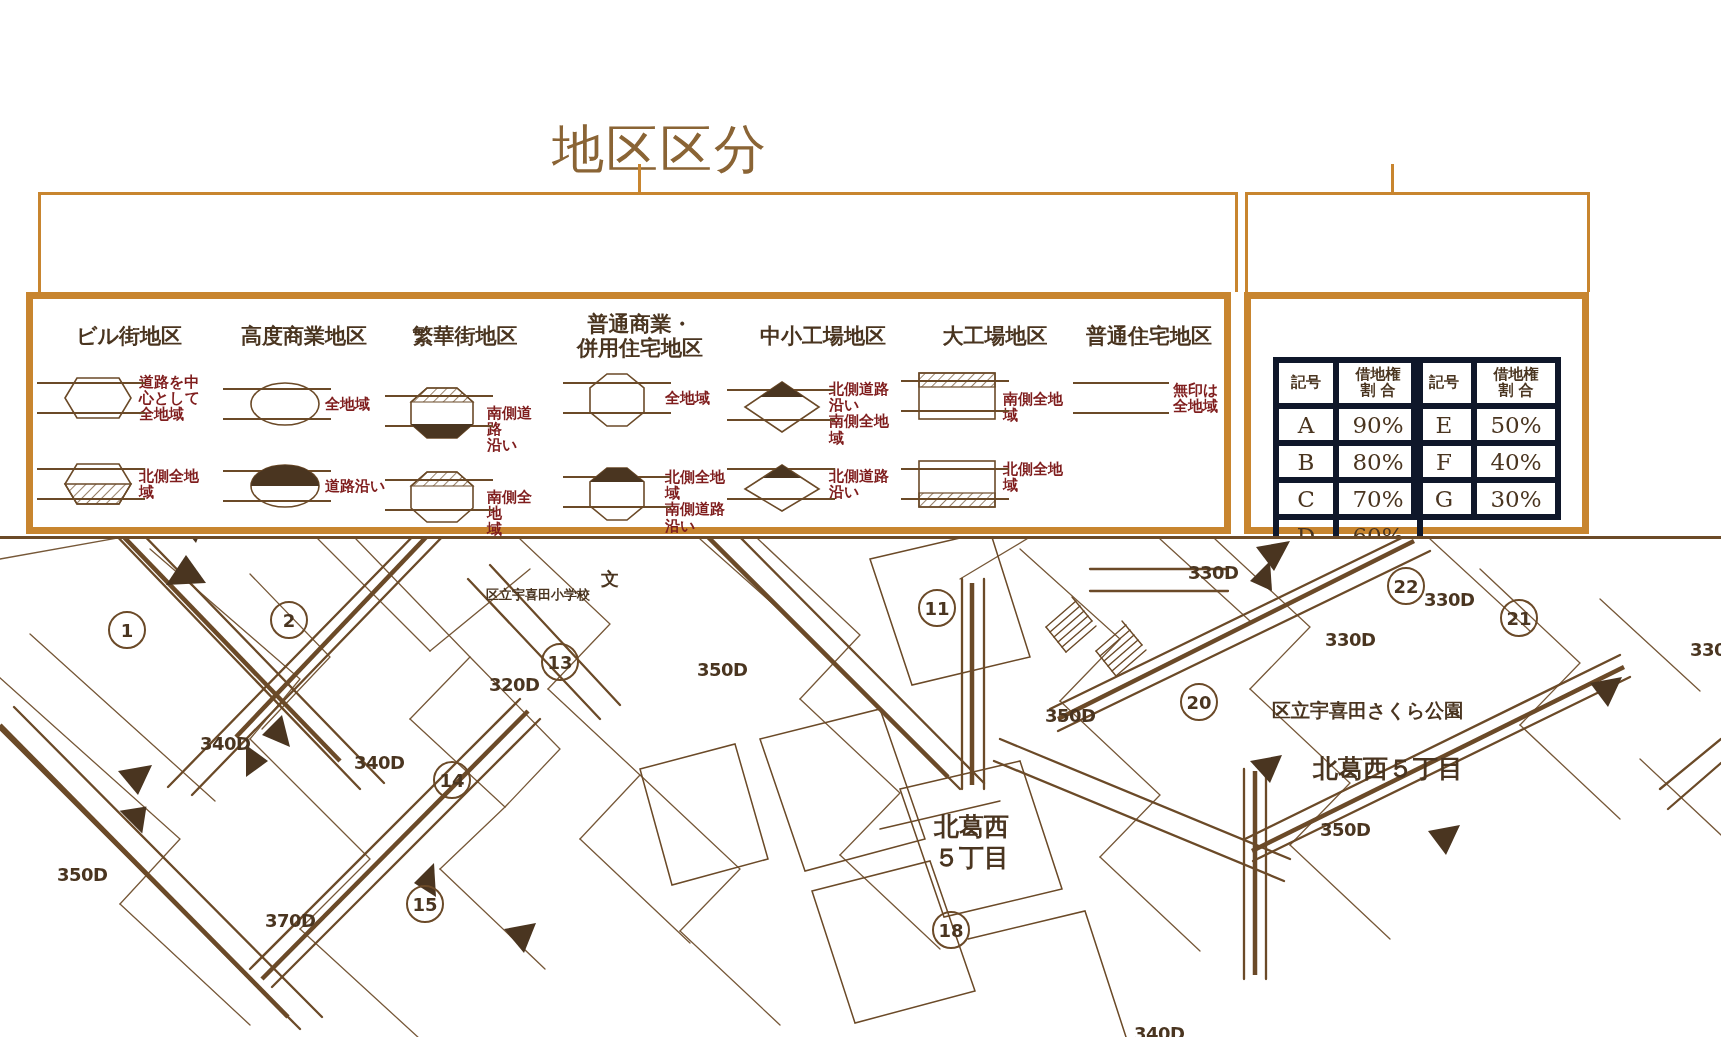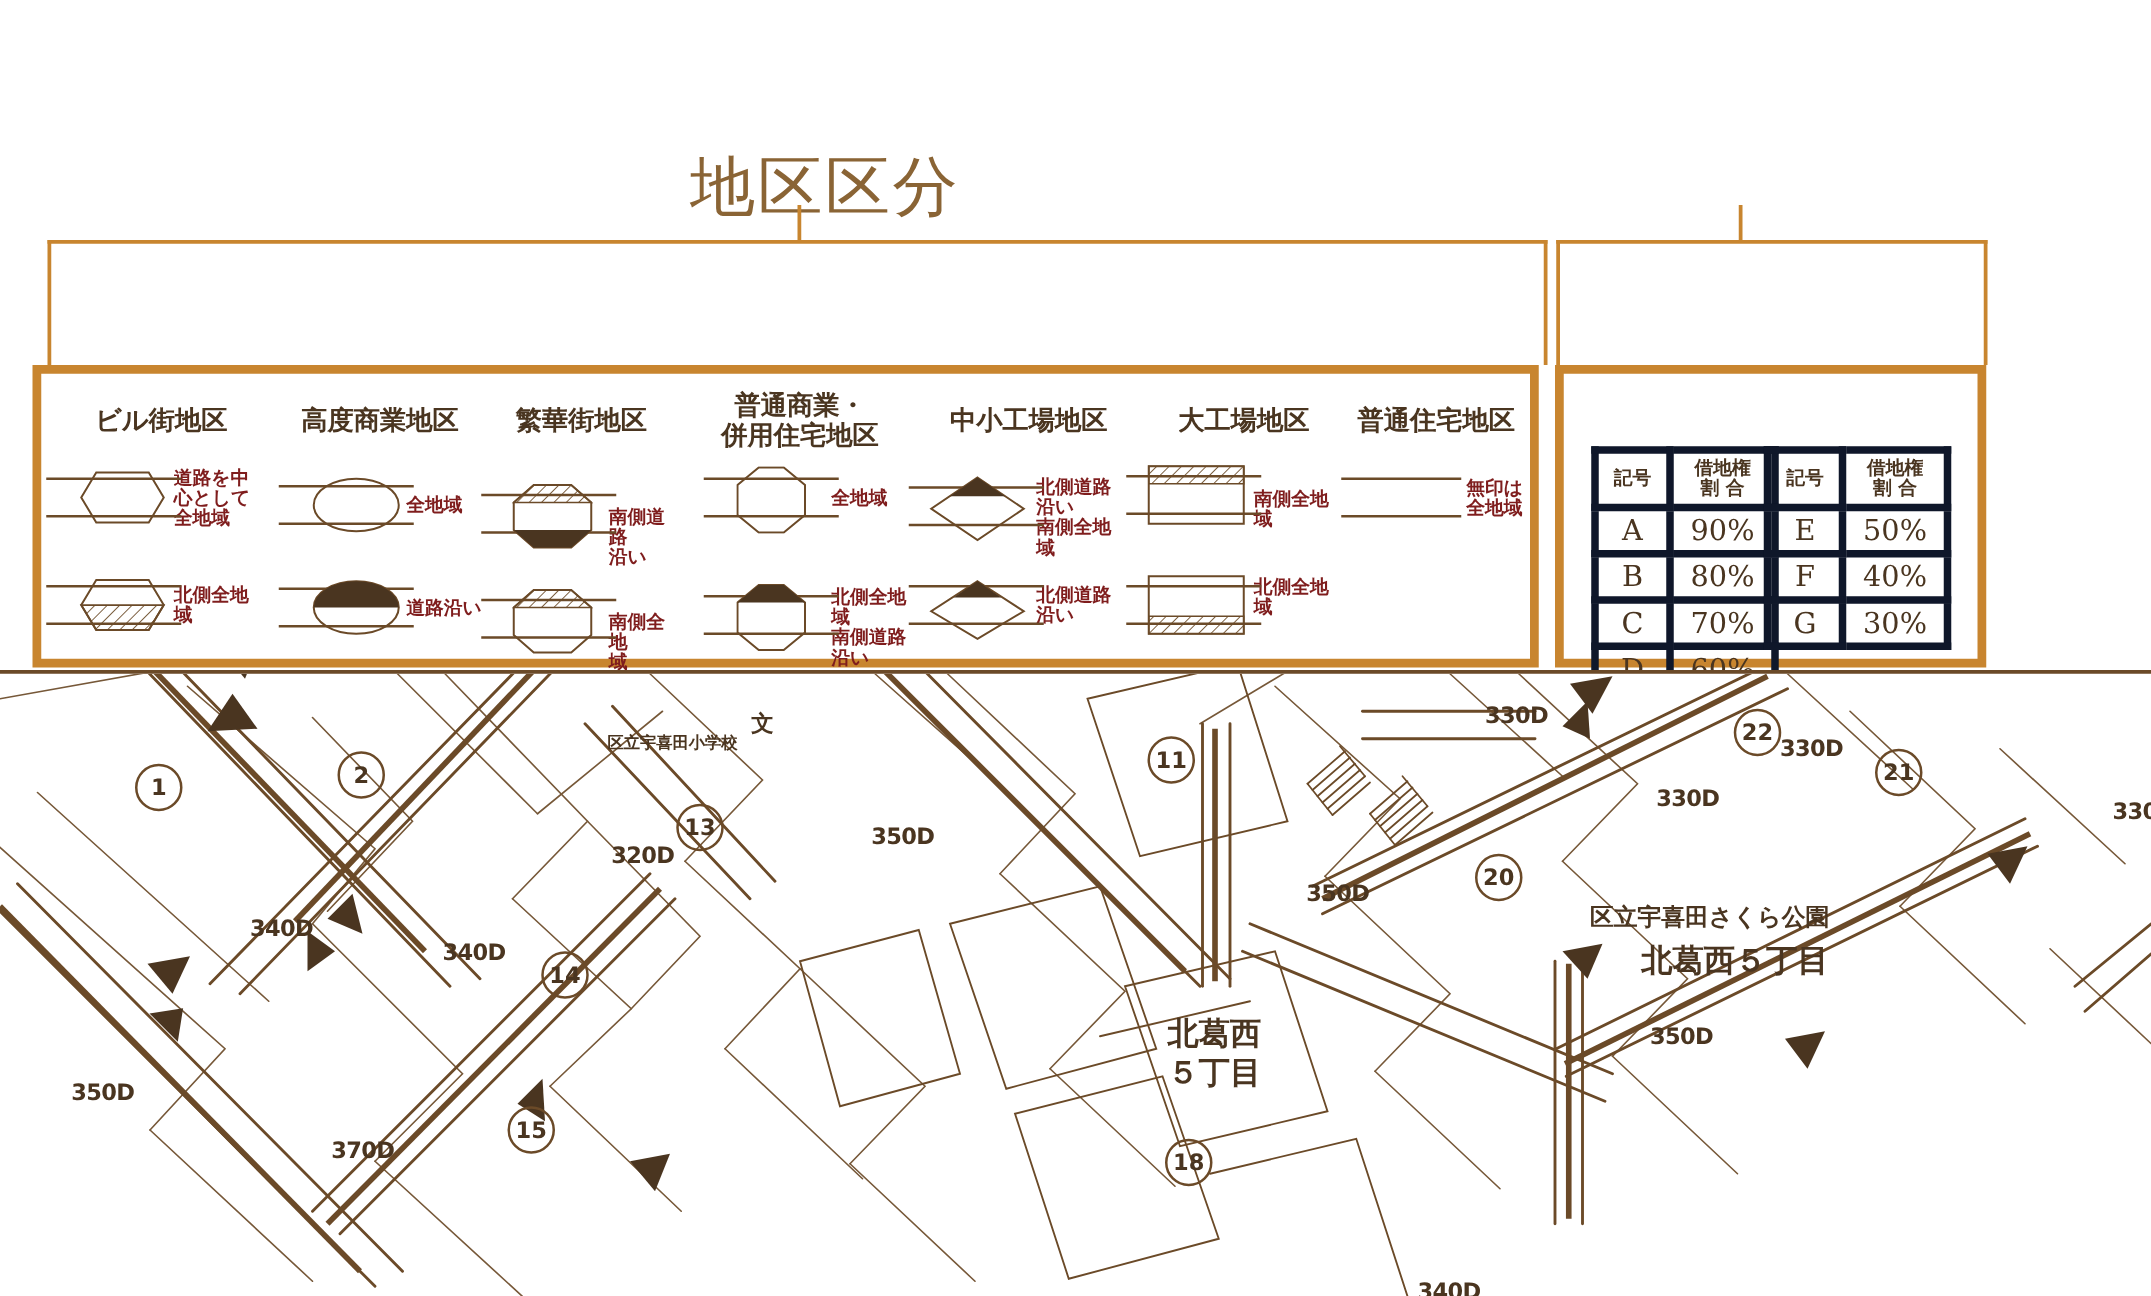--- a/index.html
+++ b/index.html
@@ -576,20 +576,20 @@
     <div class="mlabel price" style="left:1188px;top:23px;">330D</div>
     <div class="mlabel price" style="left:1424px;top:50px;">330D</div>
     <div class="mlabel price" style="left:1325px;top:90px;">330D</div>
     <div class="mlabel price" style="left:1045px;top:166px;">350D</div>
     <div class="mlabel price" style="left:1320px;top:280px;">350D</div>
     <div class="mlabel price" style="left:1690px;top:100px;">330D</div>
     <div class="mlabel price" style="left:1134px;top:484px;">340D</div>
 
     <div class="mlabel schoolsym" style="left:601px;top:28px;">文</div>
     <div class="mlabel place" style="left:486px;top:48px;">区立宇喜田小学校</div>
-    <div class="mlabel place" style="left:1272px;top:184px;font-size:19px;">区立宇喜田さくら公園</div>
+    <div class="mlabel place" style="left:1272px;top:160px;font-size:19px;">区立宇喜田さくら公園</div>
     <div class="mlabel place big" style="left:1313px;top:214px;">北葛西５丁目</div>
     <div class="mlabel place big" style="left:934px;top:272px;white-space:pre-line;">北葛西
 ５丁目</div>
 
   </div>
 
 </div>
 
 </body></html>

